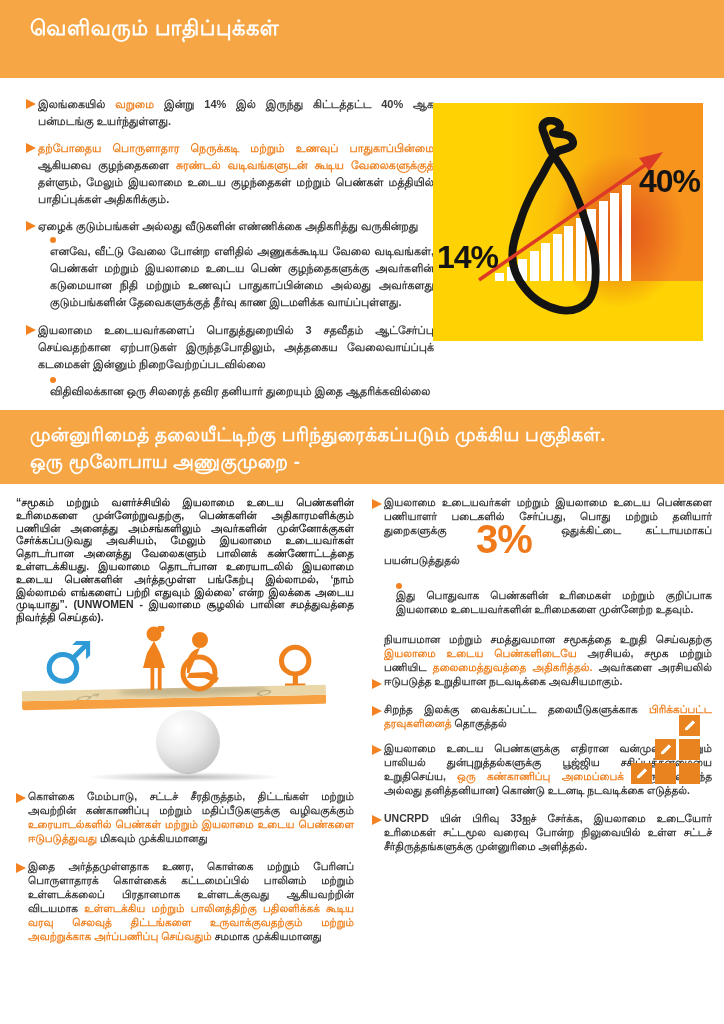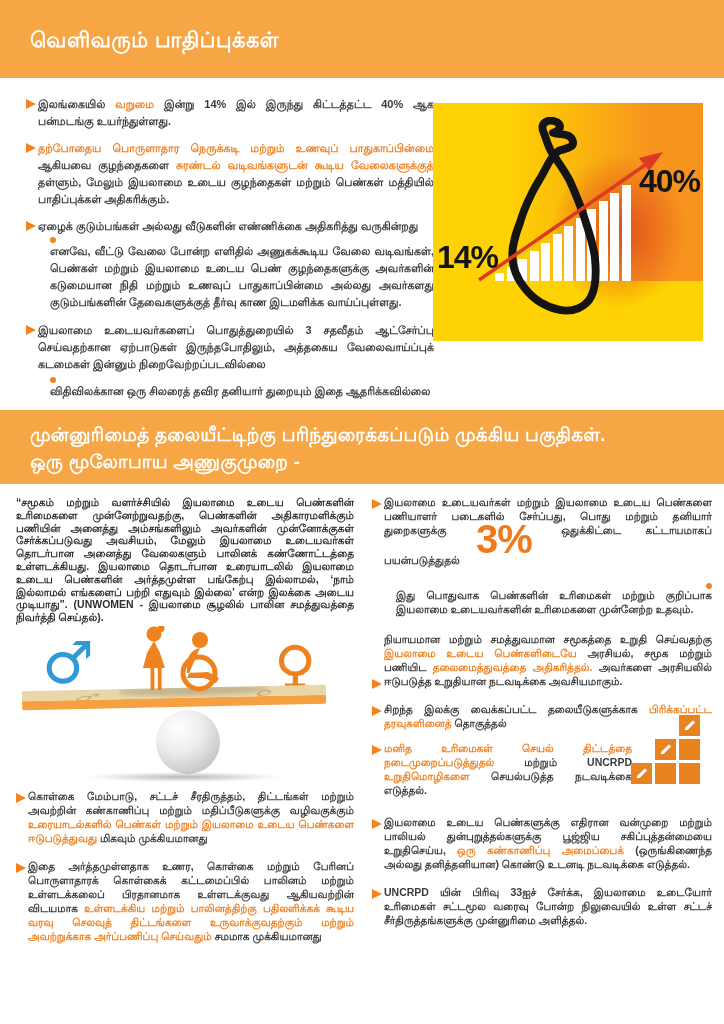--- a/index.html
+++ b/index.html
@@ -2,21 +2,21 @@
 <html><head>
 <meta charset="utf-8">
 <style>
   html,body{margin:0;padding:0;background:#fff;}
   .page{position:relative;width:724px;height:1024px;background:#fff;overflow:hidden;
         font-family:"Liberation Sans","DejaVu Sans",sans-serif;font-weight:bold;}
   
   .band{position:absolute;left:0;width:724px;background:#F6A645;}
   .band1{top:0;height:78px;}
   .band2{top:410px;height:74px;}
-  .band-title{padding:28px 0 0 30px;color:#fff;font-size:21px;letter-spacing:.5px;}
+  .band-title{padding:16px 0 0 30px;color:#fff;font-size:21px;letter-spacing:.5px;}
   .band2 .band-title2{color:#fff;font-size:18.5px;line-height:27px;padding-left:30px;letter-spacing:.3px;}
   .band2 .pad{padding-top:11px;}
   
   .tri{flex:none;width:0;height:0;border-top:5.5px solid transparent;border-bottom:5.5px solid transparent;
        border-left:10px solid #F58220;margin-top:3px;}
   .dot{flex:none;width:6px;height:6px;border-radius:50%;background:#F58220;margin-top:5px;}
   .bullet{display:flex;gap:2px;margin-bottom:10px;}
   .sub{display:flex;margin:-3px 0 10px 24px;flex-direction:column;}
   .btext{margin:0;text-align:justify;color:#3B3B3C;}
   .sec1 .btext{font-size:11px;line-height:1.55;}
@@ -182,35 +182,31 @@
       <span class="tri"></span>
       <p class="btext"><span class="seg-d">இதை அர்த்தமுள்ளதாக உணர, கொள்கை மற்றும் பேரினப் பொருளாதாரக் கொள்கைக் கட்டமைப்பில் பாலினம் மற்றும் உள்ளடக்கலைப் பிரதானமாக உள்ளடக்குவது ஆகியவற்றின் விடயமாக </span><span class="seg-o">உள்ளடக்கிய மற்றும் பாலினத்திற்கு பதிலளிக்கக் கூடிய வரவு செலவுத் திட்டங்களை உருவாக்குவதற்கும் மற்றும் அவற்றுக்காக அர்ப்பணிப்பு செய்வதும் </span><span class="seg-d">சமமாக முக்கியமானது</span></p>
     </div>
   </section>
 
   <section class="col right-col">
     <div class="bullet">
       <span class="tri"></span>
       <p class="btext"><span class="seg-d">இயலாமை உடையவர்கள் மற்றும் இயலாமை உடைய பெண்களை பணியாளர் படைகளில் சேர்ப்பது, பொது மற்றும் தனியார் துறைகளுக்கு </span><span class="seg-big">3%</span><span class="seg-d"> ஒதுக்கிட்டை கட்டாயமாகப் பயன்படுத்துதல்</span></p>
     </div>
-    <div class="sub" style="margin-top:6px;margin-bottom:16px;align-items:flex-end;">
+    <div class="sub" style="margin-top:6px;margin-bottom:16px;">
       <span class="dot"></span>
       <p class="btext"><span class="seg-d">இது பொதுவாக பெண்களின் உரிமைகள் மற்றும் குறிப்பாக இயலாமை உடையவர்களின் உரிமைகளை முன்னேற்ற உதவும்.</span></p>
     </div>
     <div class="bullet" style="margin-bottom:14px;align-items:flex-end;">
       <span class="tri"></span>
       <p class="btext"><span class="seg-d">நியாயமான மற்றும் சமத்துவமான சமூகத்தை உறுதி செய்வதற்கு </span><span class="seg-o">இயலாமை உடைய பெண்களிடையே </span><span class="seg-d">அரசியல், சமூக மற்றும் பணியிட </span><span class="seg-o">தலைமைத்துவத்தை அதிகரித்தல். </span><span class="seg-d">அவர்களை அரசியலில் ஈடுபடுத்த உறுதியான நடவடிக்கை அவசியமாகும்.</span></p>
     </div>
     <div class="bullet" style="margin-bottom:12px;">
       <span class="tri"></span>
       <p class="btext"><span class="seg-d">சிறந்த இலக்கு வைக்கப்பட்ட தலையீடுகளுக்காக </span><span class="seg-o">பிரிக்கப்பட்ட தரவுகளினைத் </span><span class="seg-d">தொகுத்தல்</span></p>
-    </div>
-    <div class="bullet" style="margin-bottom:18px;">
-      <span class="tri"></span>
-      <p class="btext pad-r"><span class="seg-o">மனித உரிமைகள் செயல் திட்டத்தை நடைமுறைப்படுத்துதல் </span><span class="seg-d">மற்றும் UNCRPD </span><span class="seg-o">உறுதிமொழிகளை </span><span class="seg-d">செயல்படுத்த நடவடிக்கை எடுத்தல்.</span></p>
     </div>
     <div class="bullet" style="margin-bottom:14px;">
       <span class="tri"></span>
       <p class="btext"><span class="seg-d">இயலாமை உடைய பெண்களுக்கு எதிரான வன்முறை மற்றும் பாலியல் துன்புறுத்தல்களுக்கு பூஜ்ஜிய சகிப்புத்தன்மையை உறுதிசெய்ய, </span><span class="seg-o">ஒரு கண்காணிப்பு அமைப்பைக் </span><span class="seg-d">(ஒருங்கிணைந்த அல்லது தனித்தனியான) கொண்டு உடனடி நடவடிக்கை எடுத்தல்.</span></p>
     </div>
     <div class="bullet">
       <span class="tri"></span>
       <p class="btext"><span class="seg-d">UNCRPD யின் பிரிவு 33ஐச் சேர்க்க, இயலாமை உடையோர் உரிமைகள் சட்டமூல வரைவு போன்ற நிலுவையில் உள்ள சட்டச் சீர்திருத்தங்களுக்கு முன்னுரிமை அளித்தல்.</span></p>
     </div>
 

